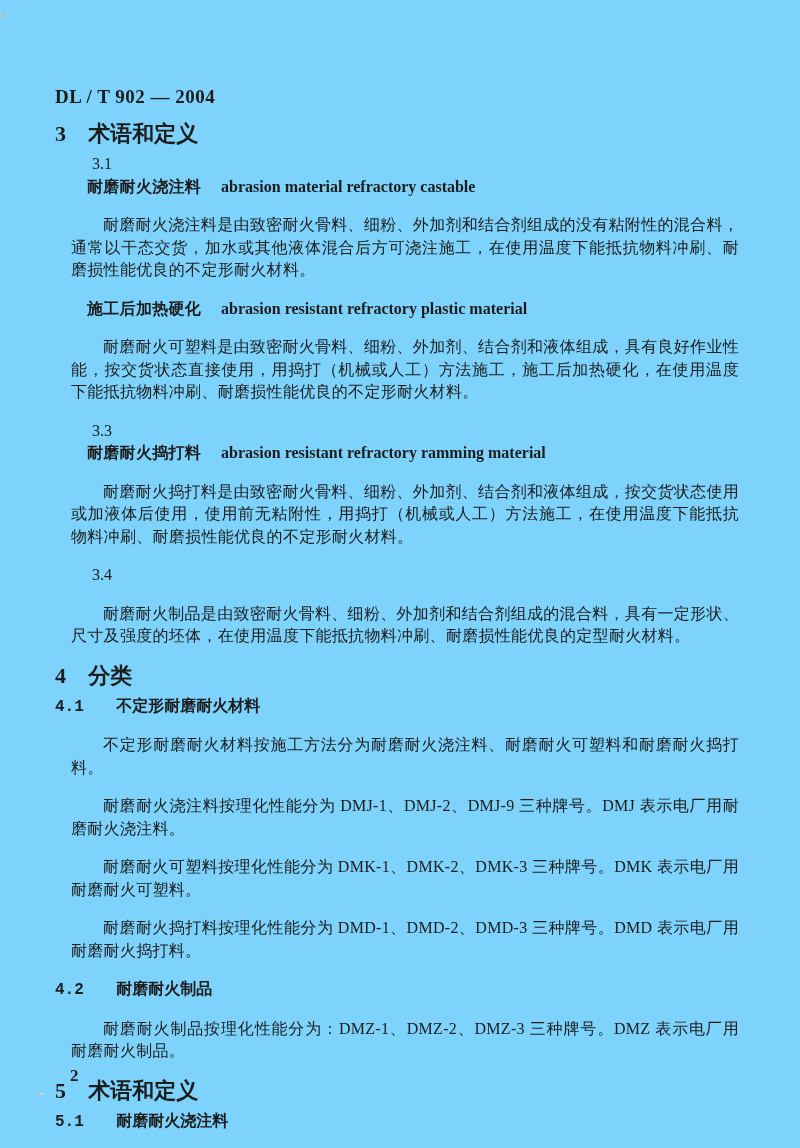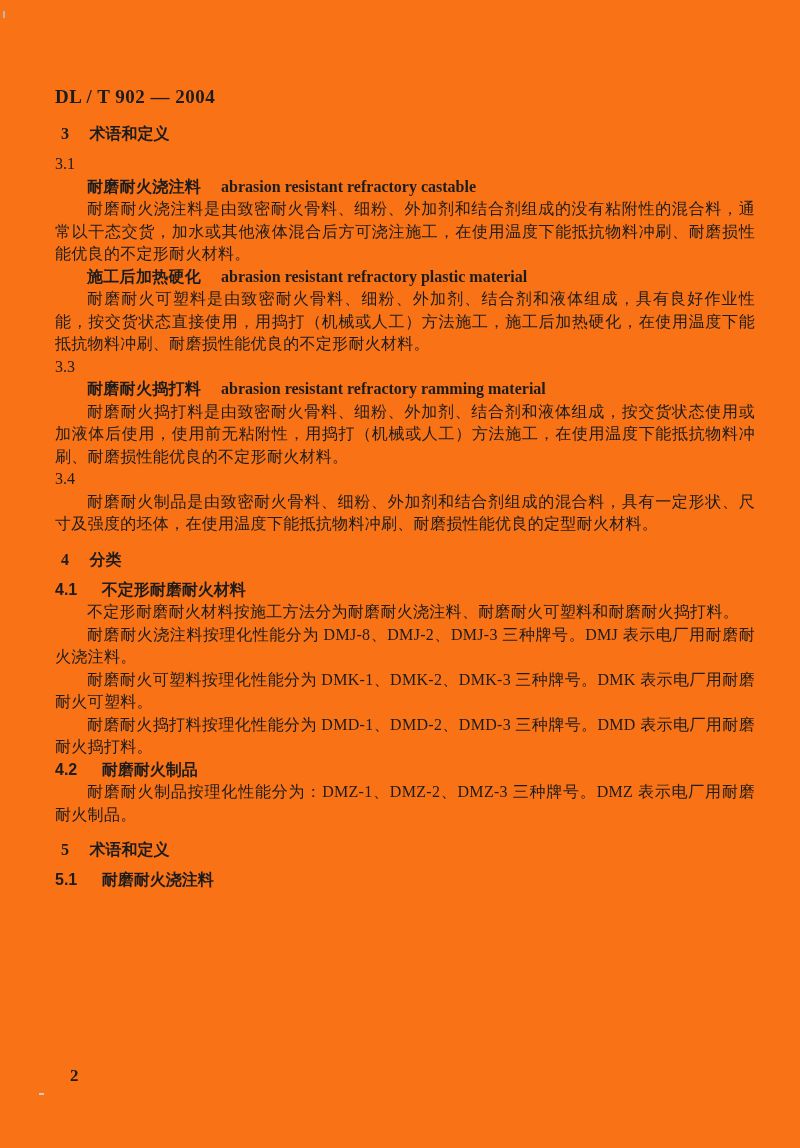--- a/index.html
+++ b/index.html
@@ -3,72 +3,73 @@
 <meta charset="utf-8">
 <style>
   html, body { margin: 0; padding: 0; }
   body {
     width: 800px; height: 1148px;
     background: #fbfbf9;
     color: #1c1c1c;
     font-family: "Liberation Serif", "DejaVu Serif", serif;
     overflow: hidden;
   }
-  .page { position: relative; width: 800px; height: 1148px; background: #f97316; }
+  .page { position: relative; width: 800px; height: 1148px; background: #7dd3fc; }
 
   .content { position: absolute; left: 55px; top: 86px; width: 700px; }
 
   .doc-header {
     font-weight: bold;
     font-size: 19px;
     letter-spacing: 0.5px;
     margin-bottom: 14px;
     font-family: "Liberation Serif", "DejaVu Serif", serif;
   }
 
   .chapter {
     font-weight: bold;
-    font-size: 16px;
+    font-size: 22px;
     line-height: 23px;
-    margin: 12px 0 8px 6px;
+    margin: 12px 0 8px 0;
     font-family: "Liberation Sans", "DejaVu Sans", sans-serif;
   }
   .chapter .num { margin-right: 16px; font-family: "Liberation Serif", "DejaVu Serif", serif; }
 
   .clause {
     font-size: 16px;
     line-height: 22.5px;
     font-family: "Liberation Serif", "DejaVu Serif", serif;
+    margin-left: 37px;
   }
 
   .term {
     font-weight: bold;
     font-size: 16px;
     line-height: 22.5px;
     padding-left: 32px;
   }
   .term .cn { font-family: "Liberation Sans", "DejaVu Sans", sans-serif; letter-spacing: 0.3px; }
   .term .en { margin-left: 16px; font-family: "Liberation Serif", "DejaVu Serif", serif; }
 
   .para {
-    margin: 0;
+    margin: 16px;
     font-size: 16px;
     line-height: 22.5px;
     text-align: justify;
     text-indent: 32px;
     letter-spacing: 0.3px;
   }
 
   .section {
     font-weight: bold;
     font-size: 16px;
     line-height: 22.5px;
     font-family: "Liberation Sans", "DejaVu Sans", sans-serif;
   }
-  .section .num { margin-right: 20px; font-family: Liberation Sans, sans-serif; }
+  .section .num { margin-right: 28px; font-family: Liberation Mono, monospace; }
 
   .page-num {
     position: absolute;
     left: 70px; top: 1066px;
     font-weight: bold;
     font-size: 17px;
   }
 
   .speck { position: absolute; background: #b9b9b4; }
   .speck-1 { left: 3px; top: 11px; width: 2px; height: 7px; }
@@ -86,21 +87,21 @@
     <div class="doc-header">DL / T 902 — 2004</div>
 
     <div class="chapter">
       <span class="num">3</span>
       <span>术语和定义</span>
     </div>
 
     <div class="clause">3.1</div>
     <div class="term">
       <span class="cn">耐磨耐火浇注料</span>
-      <span class="en">abrasion resistant refractory castable</span>
+      <span class="en">abrasion material refractory castable</span>
     </div>
     <p class="para">耐磨耐火浇注料是由致密耐火骨料、细粉、外加剂和结合剂组成的没有粘附性的混合料，通常以干态交货，加水或其他液体混合后方可浇注施工，在使用温度下能抵抗物料冲刷、耐磨损性能优良的不定形耐火材料。</p>
 
     <div class="term">
       <span class="cn">施工后加热硬化</span>
       <span class="en">abrasion resistant refractory plastic material</span>
     </div>
     <p class="para">耐磨耐火可塑料是由致密耐火骨料、细粉、外加剂、结合剂和液体组成，具有良好作业性能，按交货状态直接使用，用捣打（机械或人工）方法施工，施工后加热硬化，在使用温度下能抵抗物料冲刷、耐磨损性能优良的不定形耐火材料。</p>
 
     <div class="clause">3.3</div>
@@ -116,21 +117,21 @@
     <div class="chapter">
       <span class="num">4</span>
       <span>分类</span>
     </div>
 
     <div class="section">
       <span class="num">4.1</span>
       <span>不定形耐磨耐火材料</span>
     </div>
     <p class="para">不定形耐磨耐火材料按施工方法分为耐磨耐火浇注料、耐磨耐火可塑料和耐磨耐火捣打料。</p>
-    <p class="para">耐磨耐火浇注料按理化性能分为 DMJ-8、DMJ-2、DMJ-3 三种牌号。DMJ 表示电厂用耐磨耐火浇注料。</p>
+    <p class="para">耐磨耐火浇注料按理化性能分为 DMJ-1、DMJ-2、DMJ-9 三种牌号。DMJ 表示电厂用耐磨耐火浇注料。</p>
     <p class="para">耐磨耐火可塑料按理化性能分为 DMK-1、DMK-2、DMK-3 三种牌号。DMK 表示电厂用耐磨耐火可塑料。</p>
     <p class="para">耐磨耐火捣打料按理化性能分为 DMD-1、DMD-2、DMD-3 三种牌号。DMD 表示电厂用耐磨耐火捣打料。</p>
 
     <div class="section">
       <span class="num">4.2</span>
       <span>耐磨耐火制品</span>
     </div>
     <p class="para">耐磨耐火制品按理化性能分为：DMZ-1、DMZ-2、DMZ-3 三种牌号。DMZ 表示电厂用耐磨耐火制品。</p>
 
     <div class="chapter">

